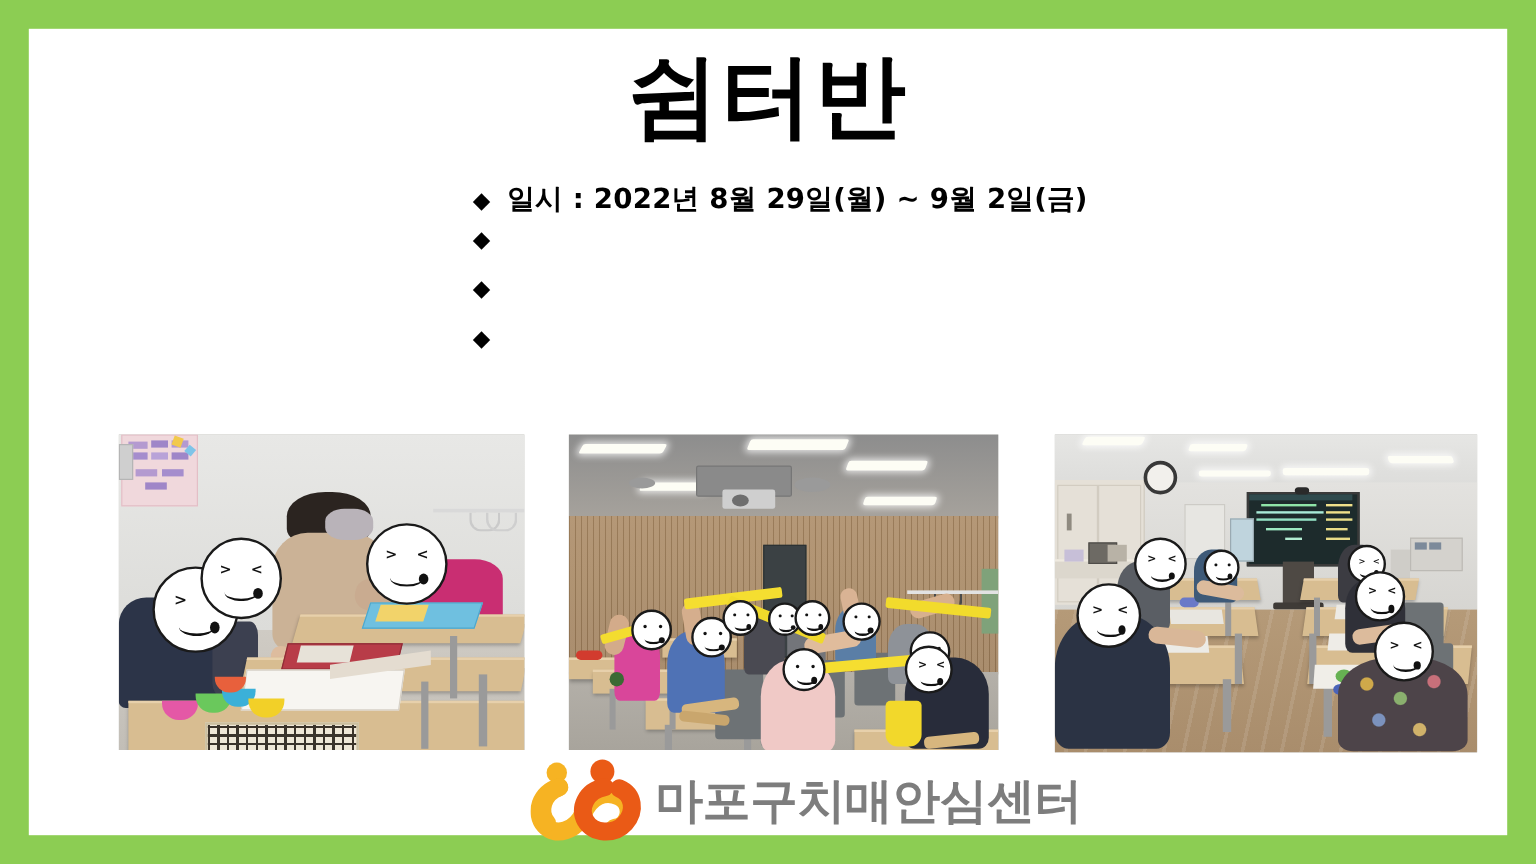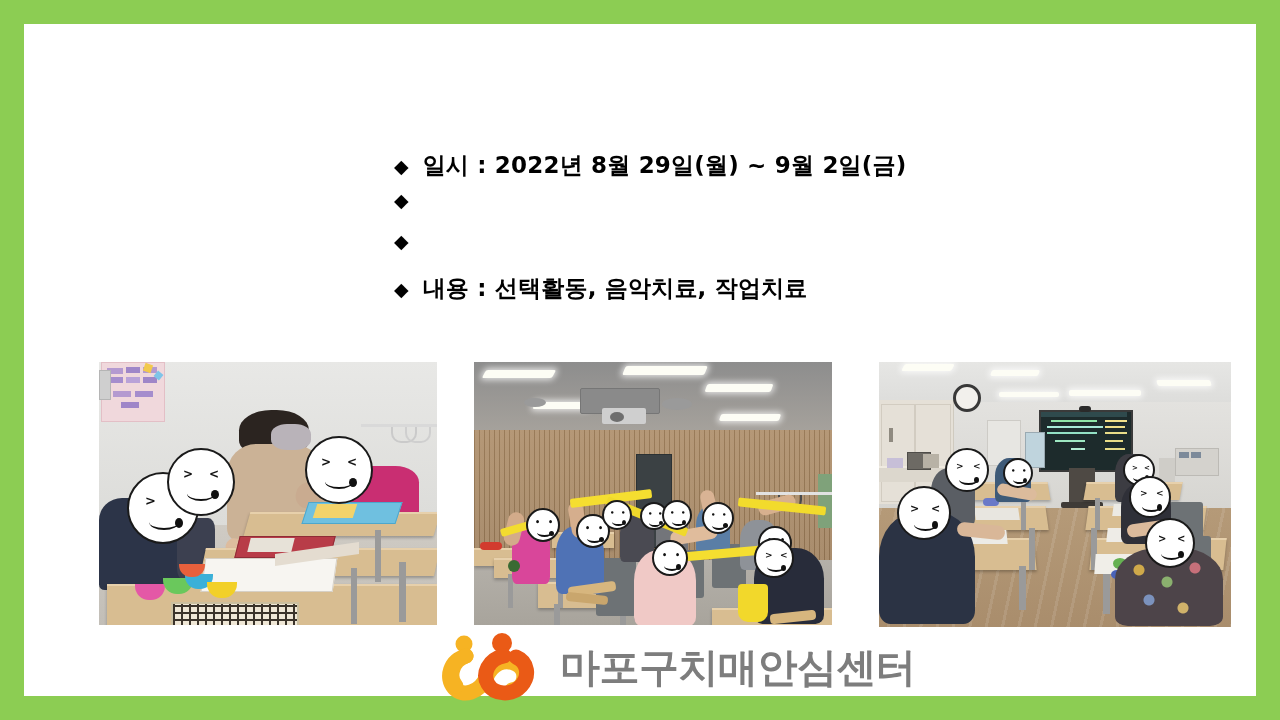--- a/index.html
+++ b/index.html
@@ -145,50 +145,50 @@
   
   .logo {
     position: absolute;
     left: 418px;
     top: 608px;
     display: flex;
     align-items: center;
   }
   .logo-mark { width: 104px; height: 70px; }
   .logo-text {
-    margin-left: 14px;
+    margin-left: 0;
     font-size: 40px;
     font-weight: bold;
     color: #7d7d7d;
     letter-spacing: -0.5px;
     font-family: "DejaVu Sans", "Liberation Sans", sans-serif;
     white-space: nowrap;
   }
 </style>
 </head>
 <body>
 
 <div class="slide">
   <div class="slide-inner">
 
+    <div class="title">쉼터반</div>
 
     <div class="bullets">
       <div class="bullet-row">
         <span class="bullet-mark">◆</span>
         <span class="bullet-text">일시 : 2022년 8월 29일(월) ~ 9월 2일(금)</span>
       </div>
       <div class="bullet-row">
         <span class="bullet-mark">◆</span>
       </div>
       <div class="bullet-row">
         <span class="bullet-mark">◆</span>
       </div>
       <div class="bullet-row">
         <span class="bullet-mark">◆</span>
-        <span class="bullet-text">내용 : 선택활동, 음악치료, 작업치료</span>
       </div>
     </div>
 
     <div class="photos">
 
       <div class="photo photo-1">
 
         <div class="wall" style="height:62%;background:linear-gradient(180deg,#e8e8e6 0%,#dcdcd9 100%);"></div>
 
         <div class="ph-layer" style="left:2px;top:0;width:62px;height:58px;background:#f0d8dc;border:1px solid #e3bfc6;"></div>

